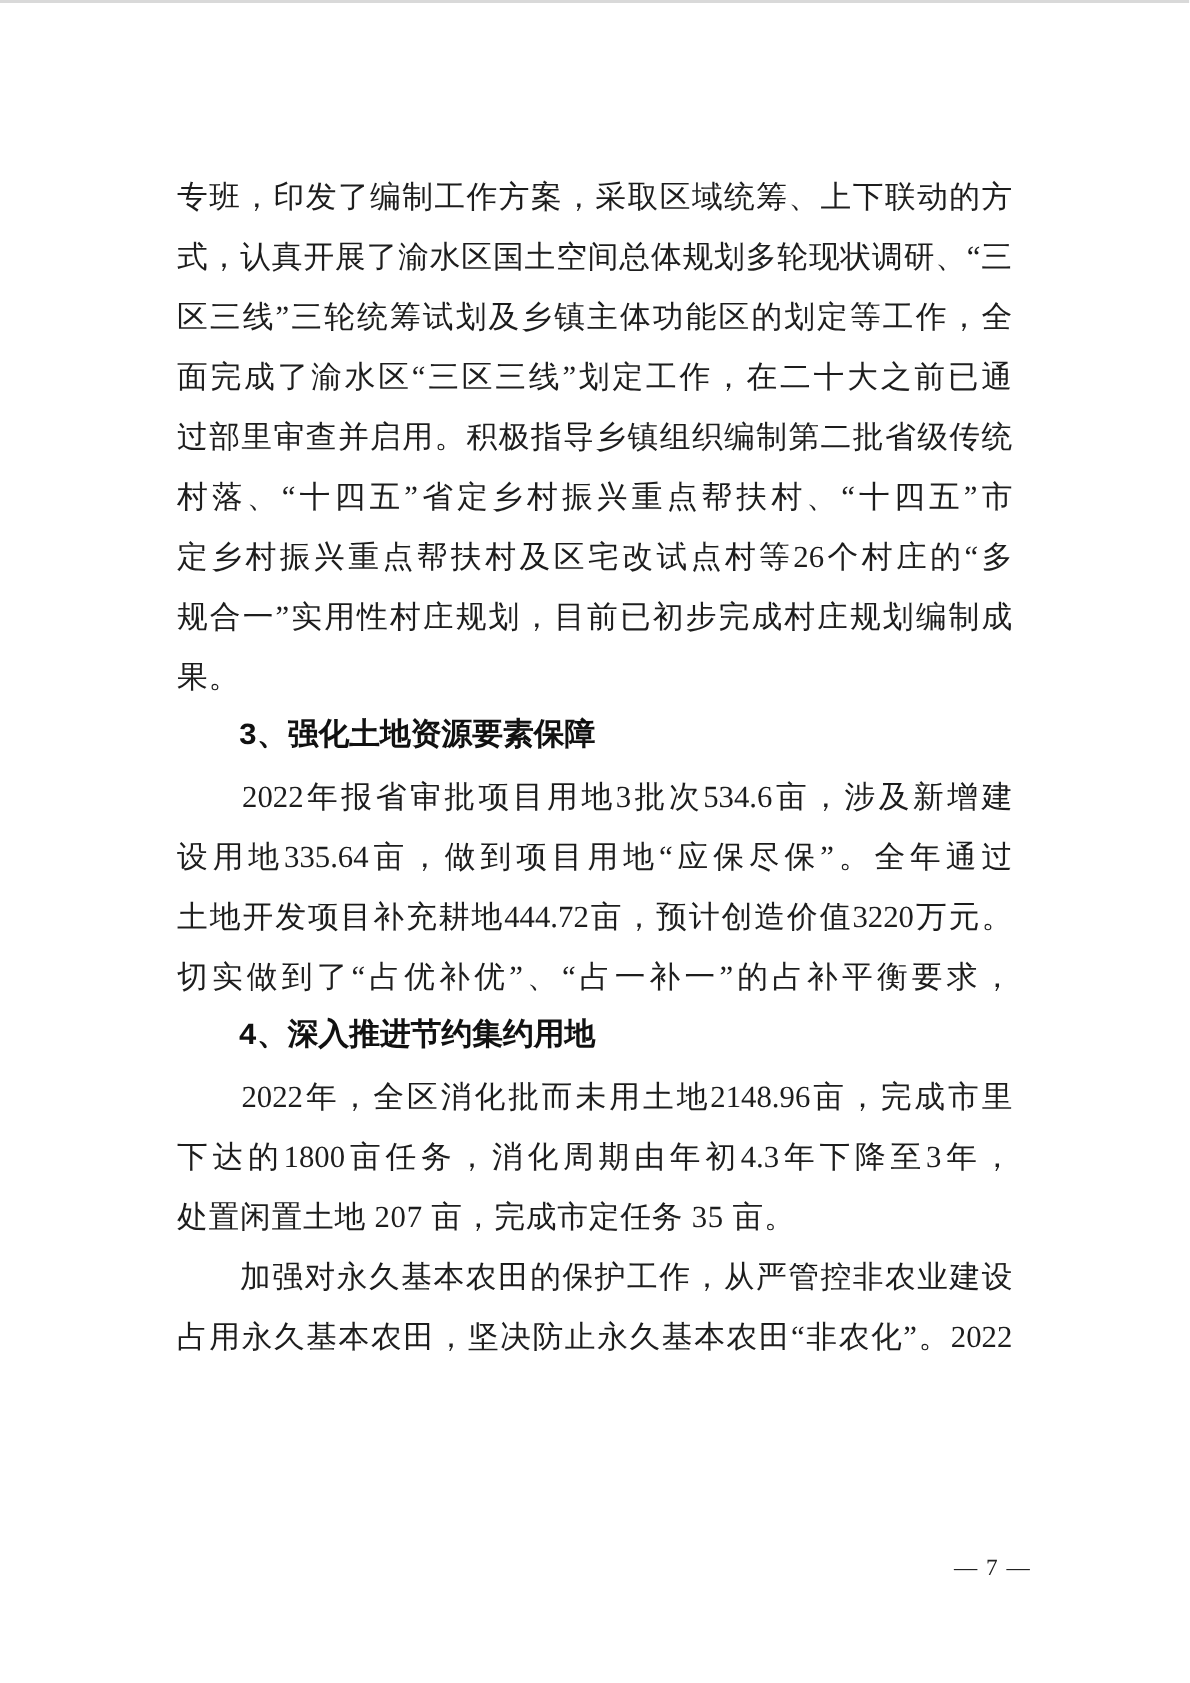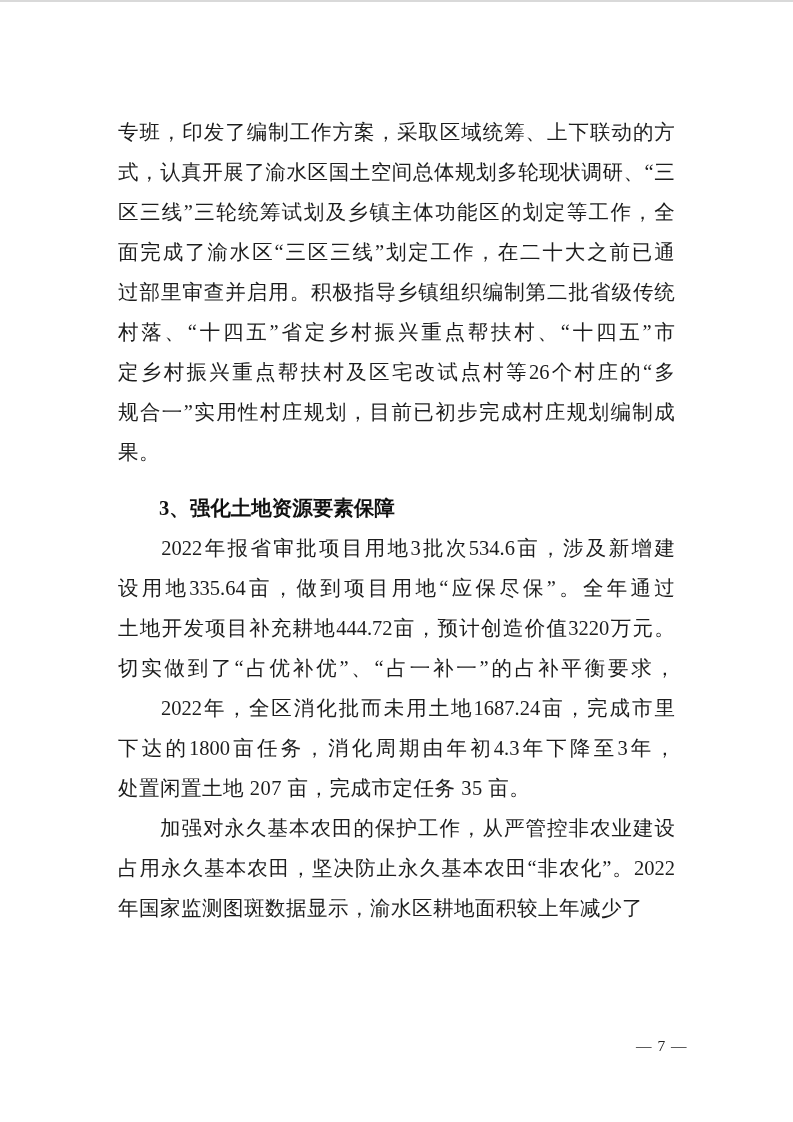--- a/index.html
+++ b/index.html
@@ -48,27 +48,26 @@
     width: 41px;
     flex: 0 0 41px;
   }
   
   .end {
     white-space: pre;
     letter-spacing: 0.5px;
   }
   
   .heading {
-    font-family: Liberation Serif, serif;
+    font-family: Liberation Mono, monospace;
     font-weight: 700;
     font-size: 20.5px;
     text-indent: 41px;
     white-space: pre;
     color: #111111;
-    margin-top: 16px;
   }
   .page-number {
     position: absolute;
     left: 636px;
     top: 1036px;
     font-size: 15.5px;
     line-height: 20px;
     letter-spacing: 1px;
     color: #222222;
     white-space: pre;
@@ -401,36 +400,37 @@
         <span>”</span>
         <span>的</span>
         <span>占</span>
         <span>补</span>
         <span>平</span>
         <span>衡</span>
         <span>要</span>
         <span>求</span>
         <span>，</span>
       </div>
+      <div class="line heading">4、深入推进节约集约用地</div>
       <div class="line full-indent">
         <span class="indent-spacer"></span>
         <span>2022</span>
         <span>年</span>
         <span>，</span>
         <span>全</span>
         <span>区</span>
         <span>消</span>
         <span>化</span>
         <span>批</span>
         <span>而</span>
         <span>未</span>
         <span>用</span>
         <span>土</span>
         <span>地</span>
-        <span>1687.24</span>
+        <span>2148.96</span>
         <span>亩</span>
         <span>，</span>
         <span>完</span>
         <span>成</span>
         <span>市</span>
         <span>里</span>
       </div>
       <div class="line full">
         <span>下</span>
         <span>达</span>
@@ -505,16 +505,15 @@
         <span>农</span>
         <span>田</span>
         <span>“</span>
         <span>非</span>
         <span>农</span>
         <span>化</span>
         <span>”</span>
         <span>。</span>
         <span>2022</span>
       </div>
-      <div class="line end">年国家监测图斑数据显示，渝水区耕地面积较上年减少了</div>
     </div>
   <div class="page-number">— 7 —</div>
 </div>
 
 </body></html>

